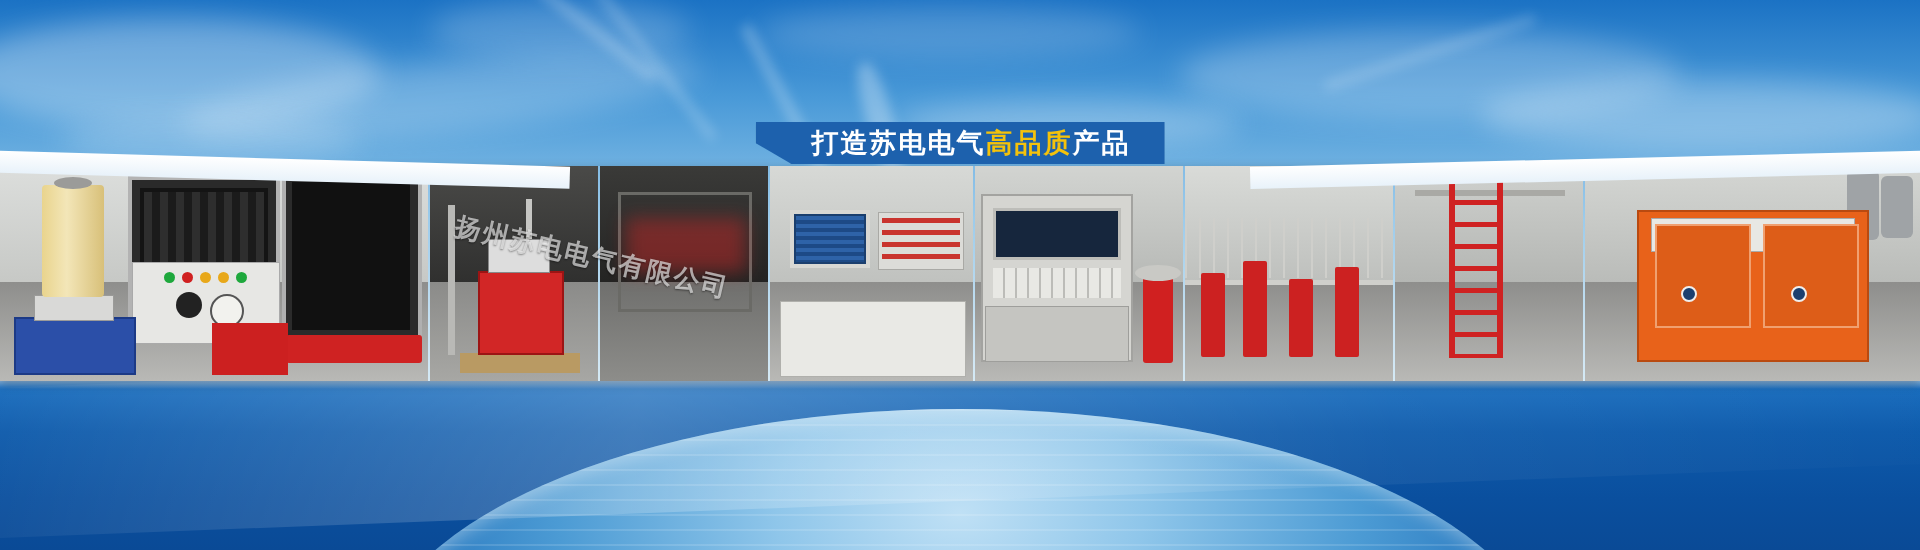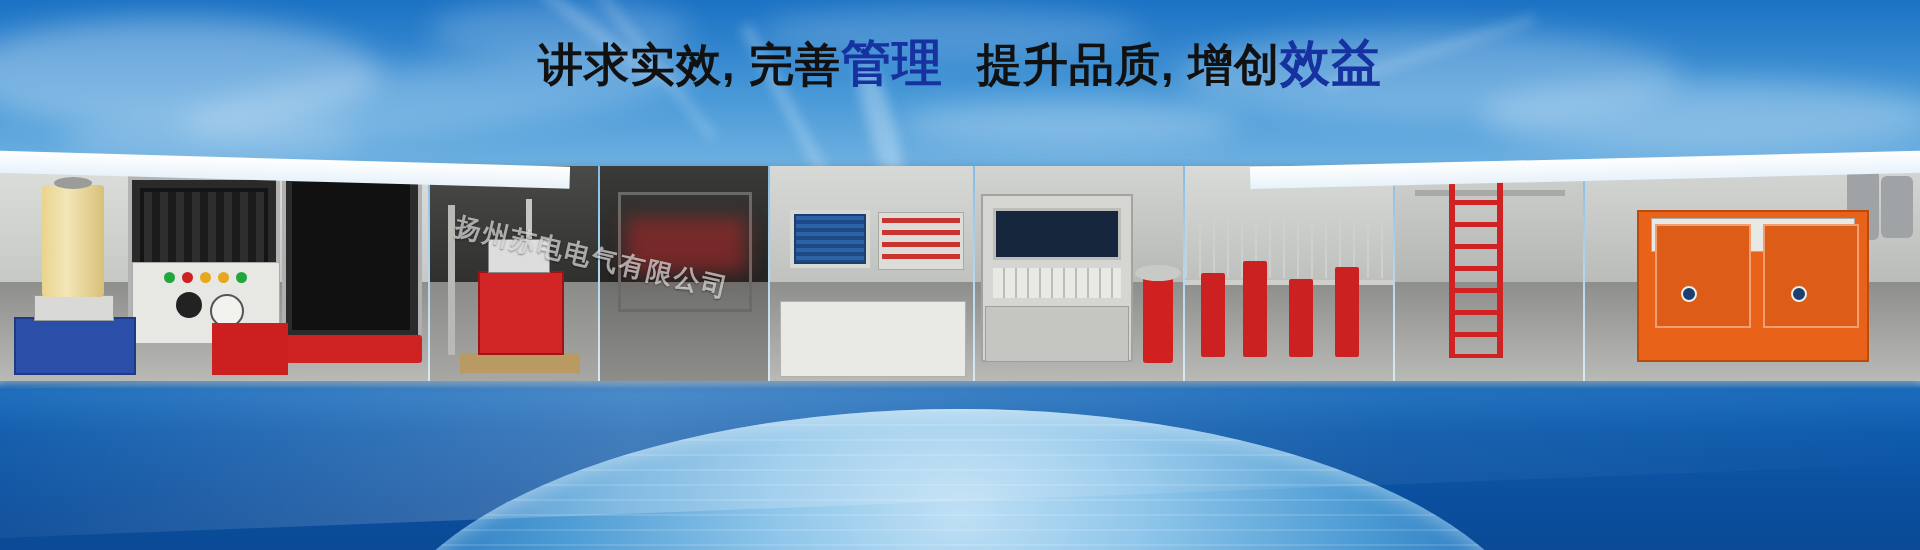--- a/index.html
+++ b/index.html
@@ -195,24 +195,26 @@
   <div class="cloud c5"></div>
   <div class="cloud c6"></div>
   <div class="cloud c7"></div>
   <div class="cloud c8"></div>
   <div class="streak s1"></div>
   <div class="streak s2"></div>
   <div class="streak s3"></div>
   <div class="streak s4"></div>
   <div class="streak s5"></div>
 
-  <div id="headline">
-    <span>讲求实效, 完善</span><span class="accent">管理</span><span class="gap"></span><span>提升品质, 增创</span><span class="accent">效益</span>
+
+  <div id="ribbon-wrap">
+    <div id="ribbon">
+      <span class="rtext"><span>打造苏电电气</span><span class="gold">高品质</span><span>产品</span></span>
+    </div>
   </div>
-
 
   <div class="diag diag-l"></div>
   <div class="diag diag-r"></div>
 
   <div id="strip">
 
     <div class="pane p1">
       <div class="wall"></div>
       <div class="floor"></div>
       <div class="objbox case-a"></div>

